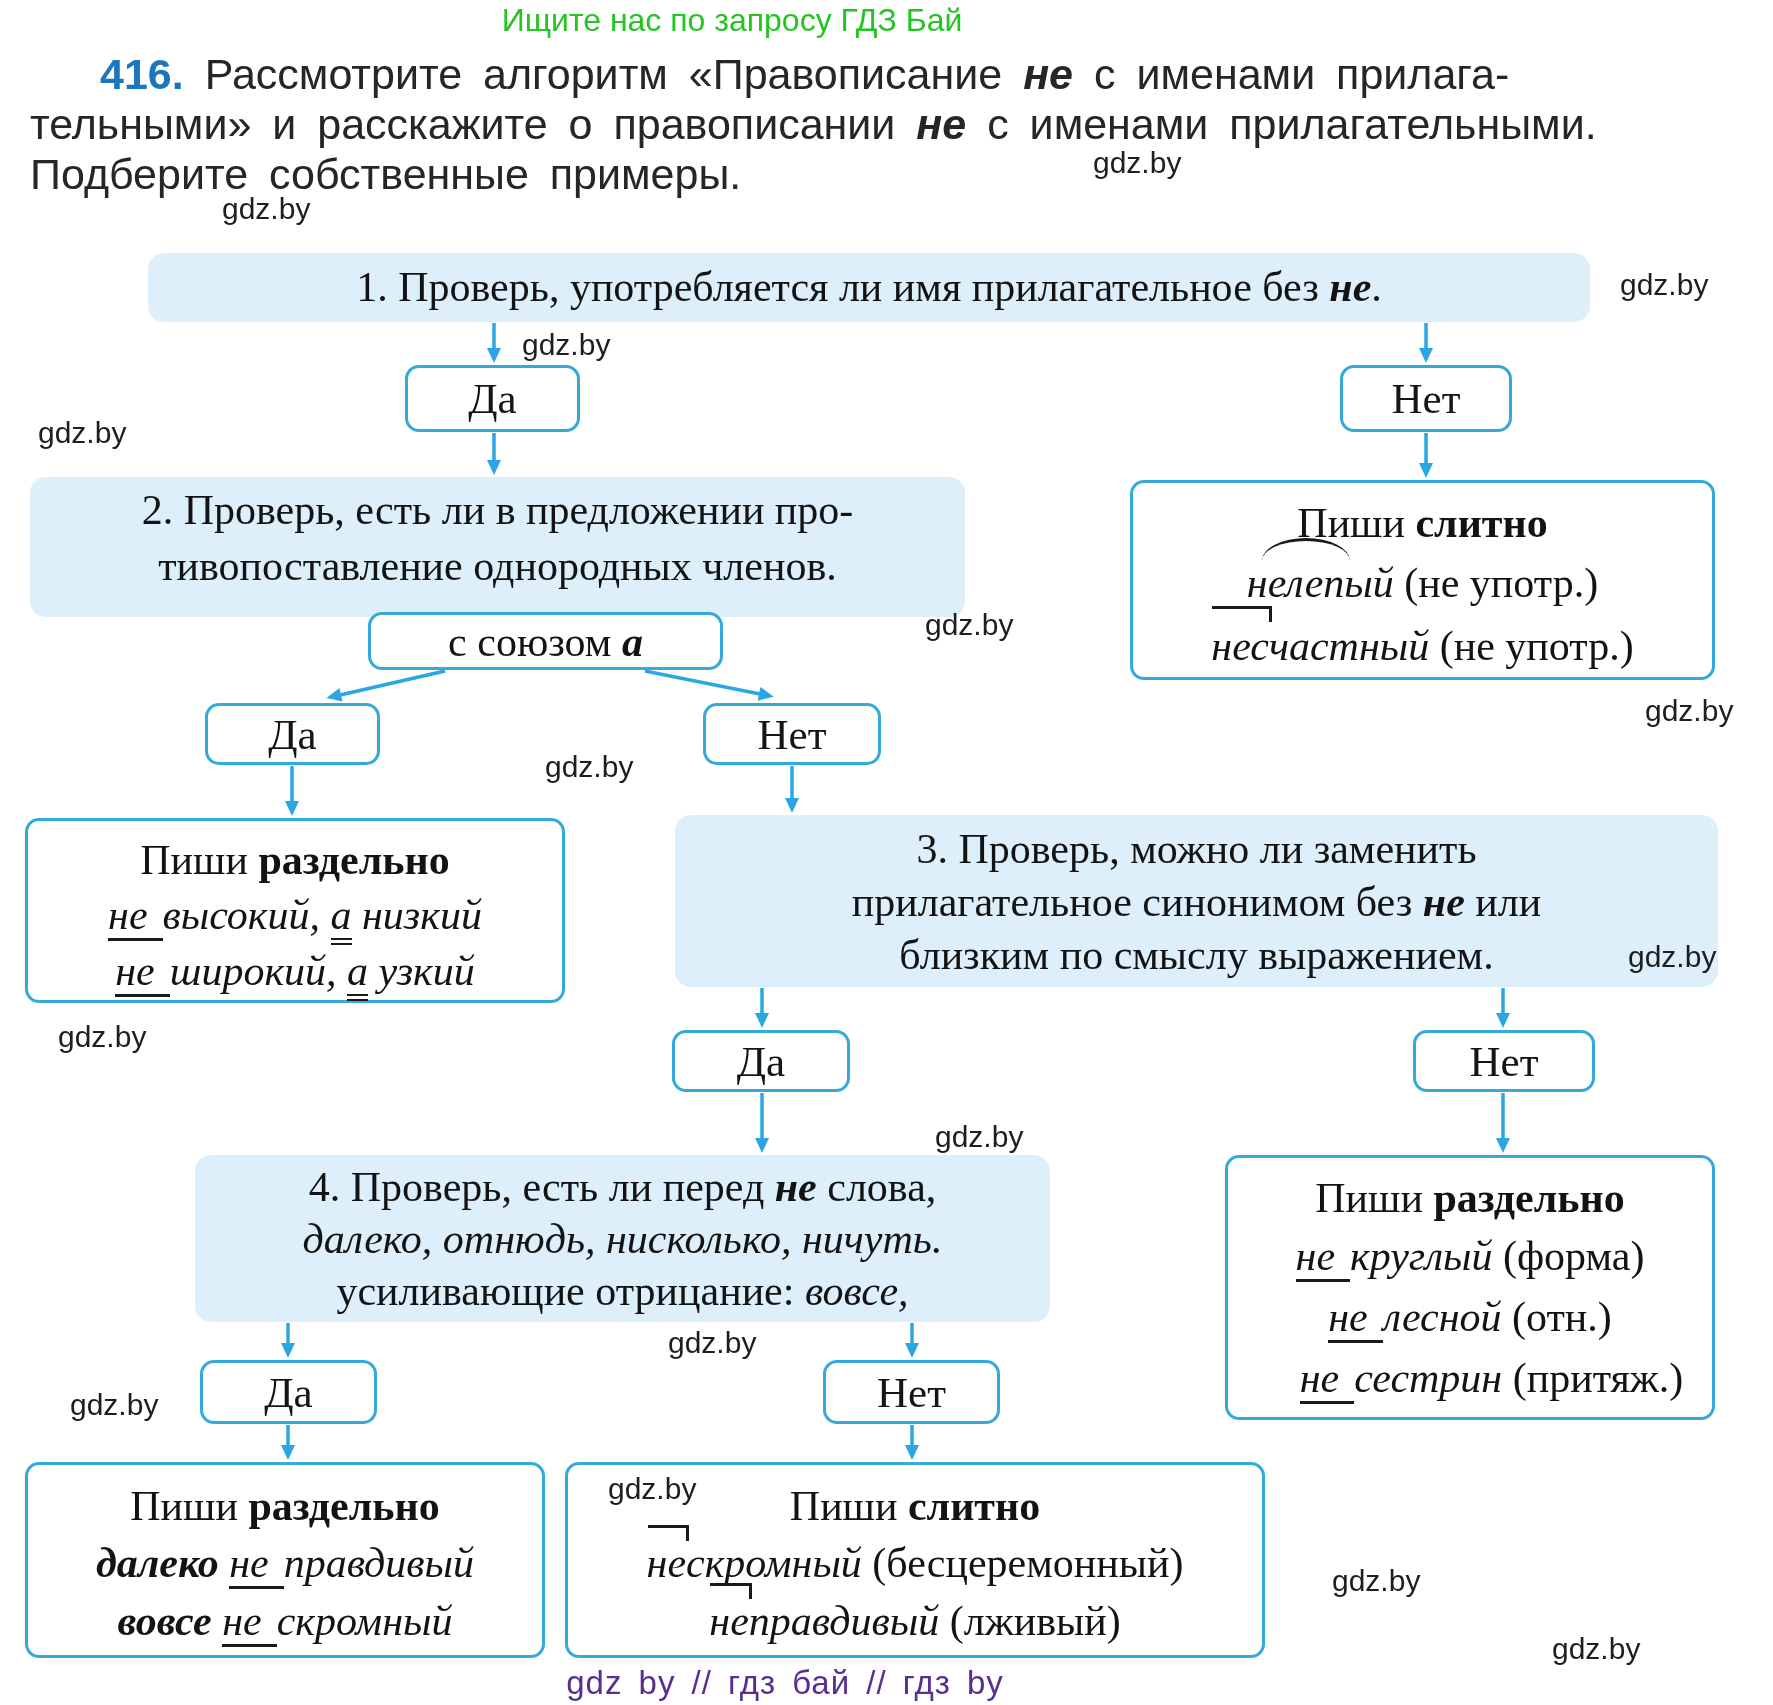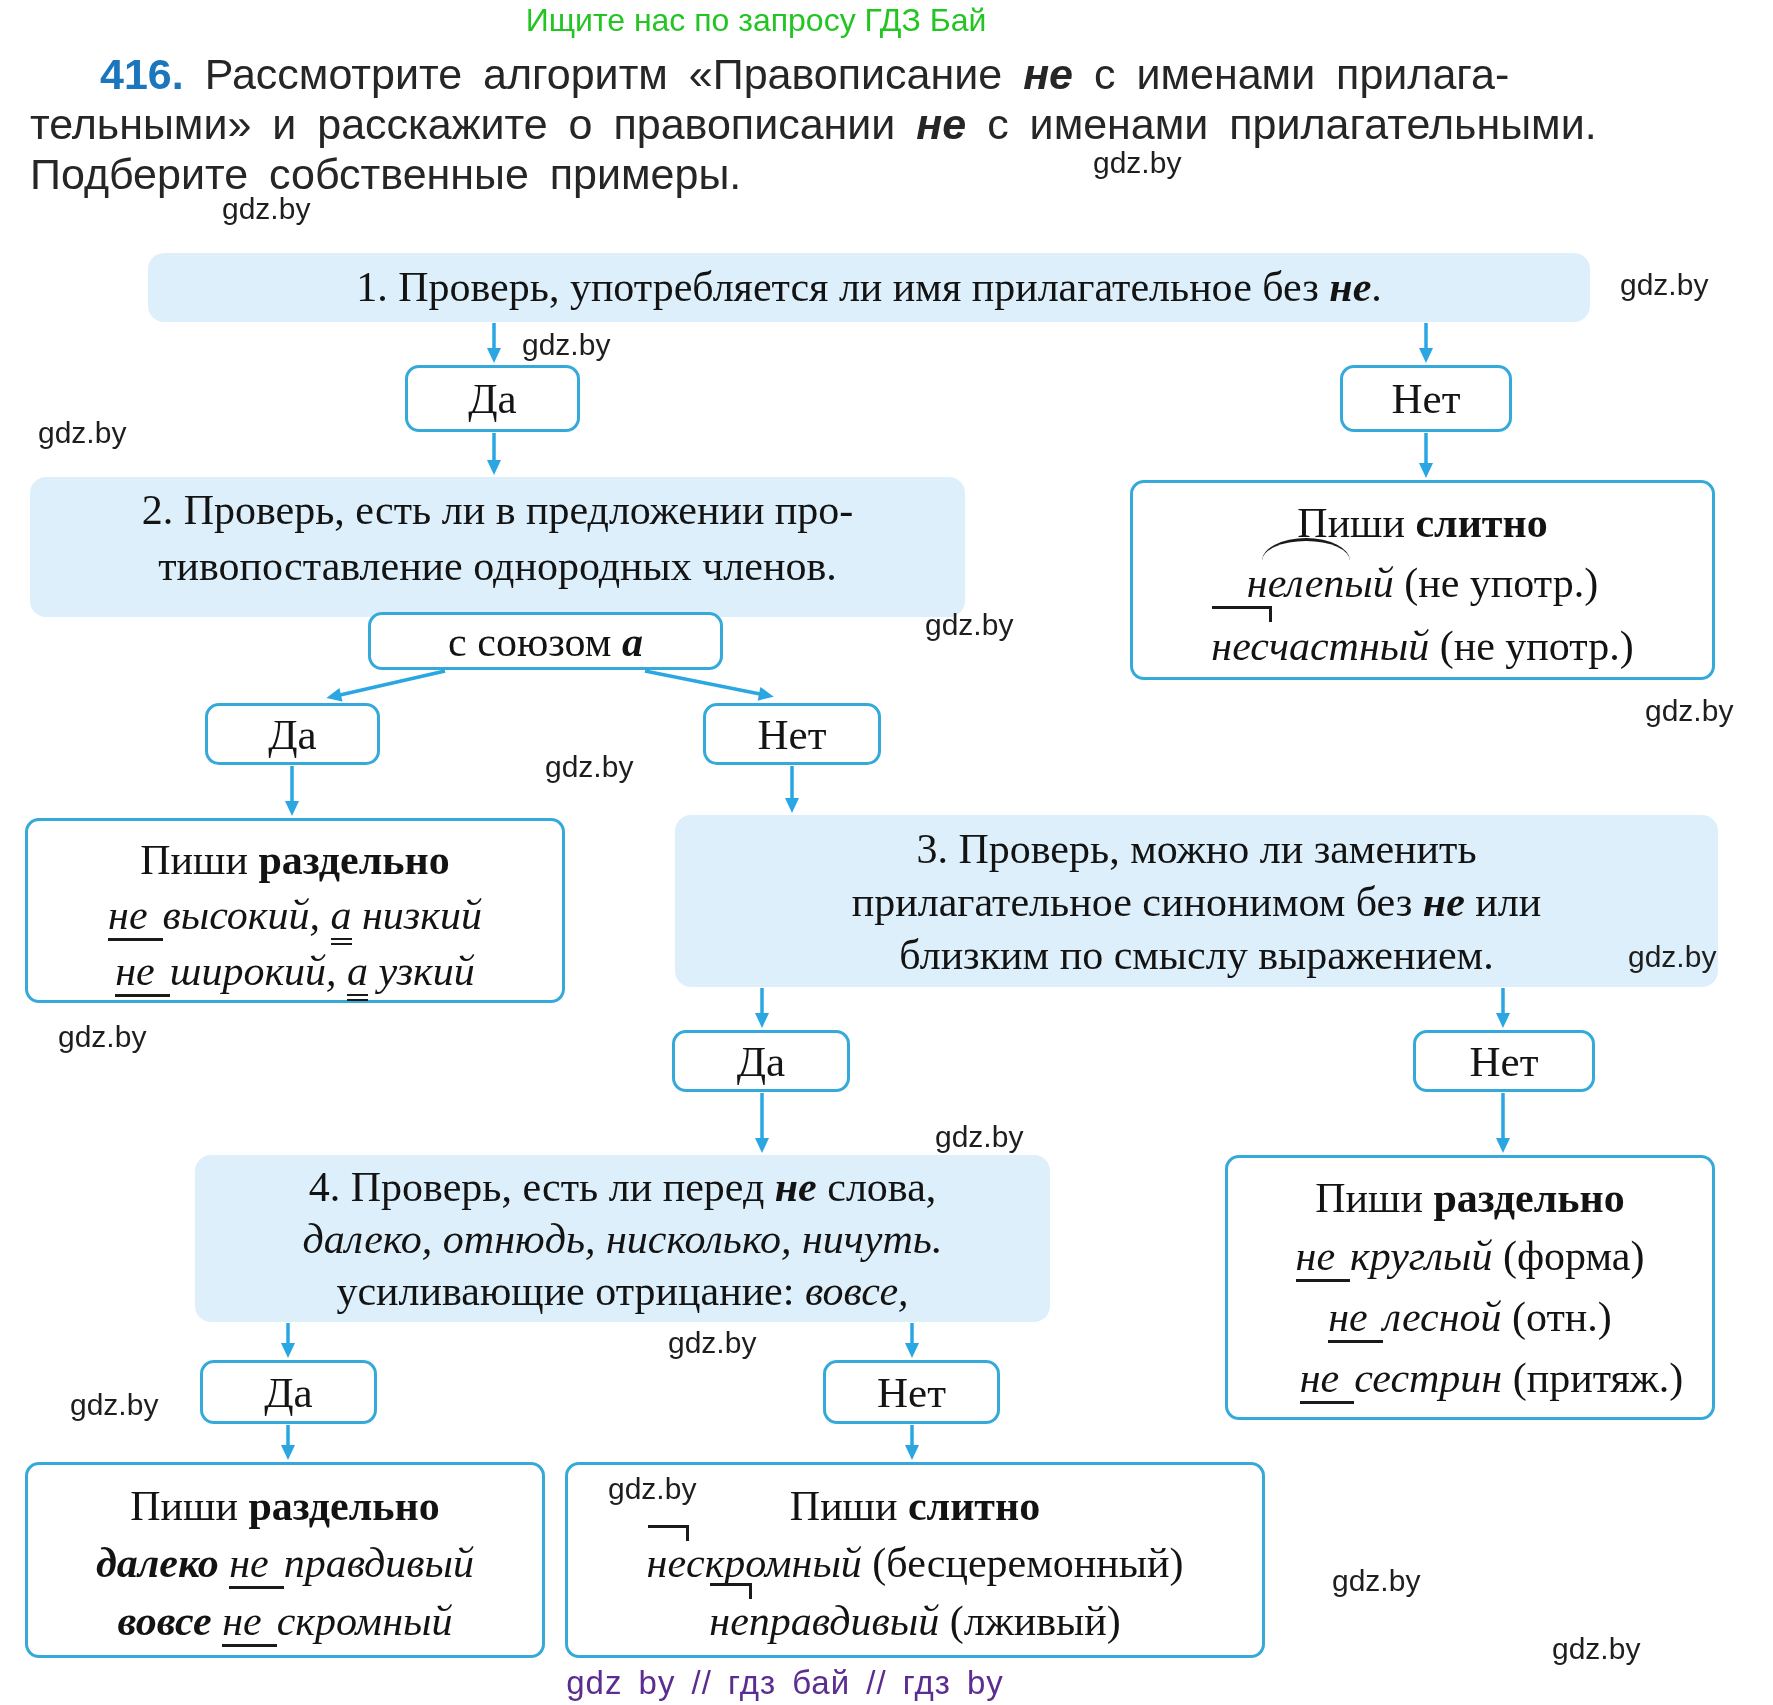--- a/index.html
+++ b/index.html
@@ -48,21 +48,21 @@
     position:absolute; font-family:"Liberation Sans", sans-serif;
     font-size:33px; color:#5c2d91; white-space:nowrap; letter-spacing:1px; word-spacing:6px;
   }
   svg.arrows { position:absolute; left:0; top:0; pointer-events:none; }
 </style>
 </head>
 <body>
 
 <div id="canvas">
 
-  <div class="promo" style="left:756px; top:2px; transform:translateX(-50%);">Ищите нас по запросу ГДЗ Бай</div>
+  <div class="promo" style="left:732px; top:2px; transform:translateX(-50%);">Ищите нас по запросу ГДЗ Бай</div>
 
   <div class="para-line" style="left:100px; top:50px;"><span class="num">416.</span><span> Рассмотрите алгоритм «Правописание </span><span class="bi">не</span><span> с именами прилага-</span></div>
   <div class="para-line" style="left:30px; top:100px;text-align:center;"><span>тельными» и расскажите о правописании </span><span class="bi">не</span><span> с именами прилагательными.</span></div>
   <div class="para-line" style="left:30px; top:150px;"><span>Подберите собственные примеры.</span></div>
 
   <div class="bluebox flowtext" style="left:148px; top:253px; width:1442px; height:69px; line-height:69px;"><span>1. Проверь, употребляется ли имя прилагательное без </span><span class="bi">не</span><span>.</span></div>
 
   <div class="whitebox yn" style="left:405px; top:365px; width:175px; height:67px;">Да</div>
   <div class="whitebox yn" style="left:1340px; top:365px; width:172px; height:67px;">Нет</div>
 

